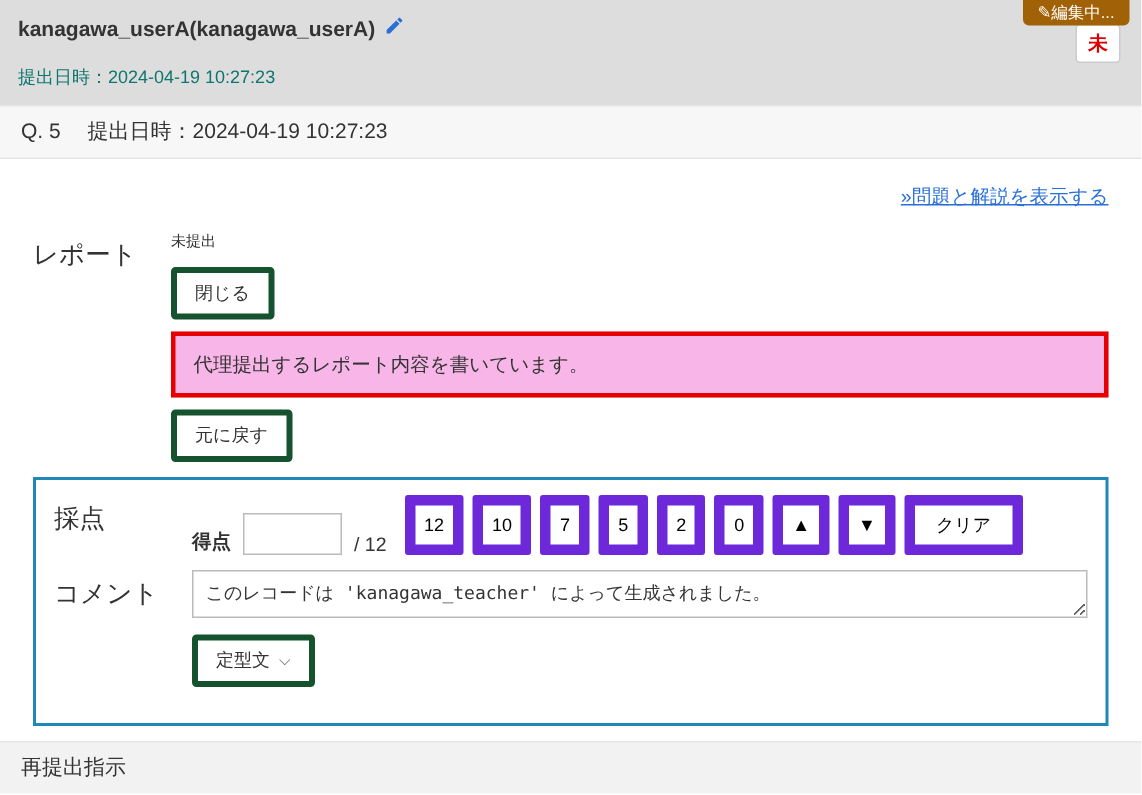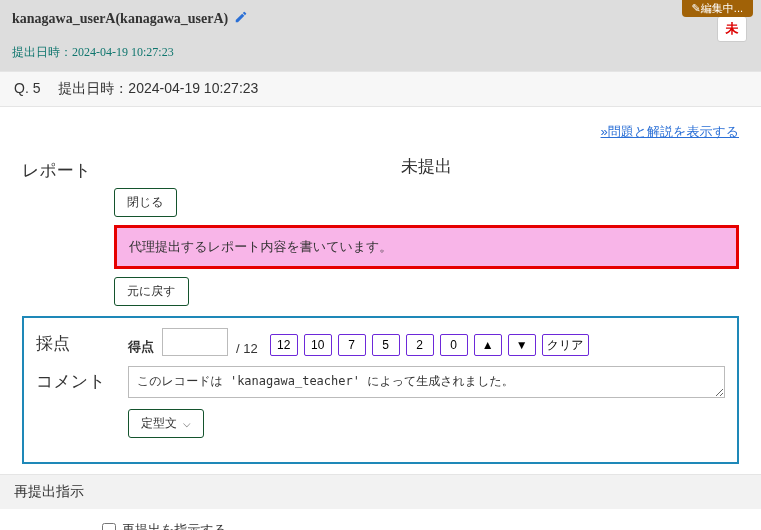--- a/index.html
+++ b/index.html
@@ -1,39 +1,39 @@
 <!DOCTYPE html>
 <html><head>
   <meta charset="utf-8">
   <style>
     * { box-sizing: border-box; margin: 0; padding: 0; }
     body { font-family: "Meiryo", "Hiragino Sans", sans-serif; font-size: 13px; color: #333; background: #fff; }
     .container { width: 761px; position: relative; }
     .edit-indicator { position: absolute; top: 0; right: 8px; background: #a16207; color: #fff; font-size: 11px; padding: 1px 10px; border-radius: 0 0 4px 4px; z-index: 10; }
-    .header { background: #ddd; padding: 10px 12px; position: relative; font-family: Liberation Serif, serif; }
+    .header { background: #ddd; padding: 10px 12px; position: relative; }
     .header-title { font-weight: bold; font-size: 14px; color: #333; display: inline-flex; align-items: center; gap: 6px; }
     .edit-icon { color: #2a6fd6; font-size: 14px; }
     .header-subtitle { font-size: 12px; color: #0f766e; margin-top: 16px; }
     .status-badge { position: absolute; right: 14px; top: 16px; width: 30px; height: 26px; background: #fff; border: 1px solid #ccc; border-radius: 3px; display: flex; align-items: center; justify-content: center; color: #d00; font-size: 13px; font-weight: bold; }
     .qbar { background: #f7f7f7; border-top: 1px solid #e5e5e5; border-bottom: 1px solid #e5e5e5; padding: 8px 14px; font-size: 14px; color: #333; }
     .content { padding: 10px 22px 20px 22px; }
     .link-row { text-align: right; padding: 6px 0 14px 0; }
     .link-row a { color: #2a6fd6; text-decoration: underline; font-size: 13px; }
     .row { display: flex; align-items: flex-start; margin-bottom: 10px; }
     .row-label { width: 92px; font-size: 17px; color: #333; padding-top: 4px; }
     .row-body { flex: 1; }
-    .status-text { font-size: 17px; margin-bottom: 10px; text-align: center; }
-    .btn { display: inline-block; background: #fff; border: 1px solid #14532d; border-radius: 3px; padding: 5px 12px; font-size: 12px; cursor: pointer; color: #333; }
+    .status-text { font-size: 10px; margin-bottom: 10px; }
+    .btn { display: inline-block; background: #fff; border: 4px solid #14532d; border-radius: 3px; padding: 5px 12px; font-size: 12px; cursor: pointer; color: #333; }
     .report-area { border: 3px solid #e60000; background: #f8b5e8; padding: 10px 12px; margin: 8px 0; color: #333; font-size: 13px; min-height: 44px; }
     .grading-box { border: 2px solid #1e88b8; padding: 10px 12px 14px 12px; margin-top: 8px; }
     .score-line { display: flex; align-items: flex-end; gap: 6px; flex-wrap: wrap; }
     .score-label { font-weight: bold; font-size: 13px; margin-right: 2px; }
     .score-input { border: 1px solid #bbb; height: 28px; width: 66px; padding: 0 6px; font-size: 13px; }
     .max-score { font-size: 13px; margin-left: 2px; margin-right: 6px; }
-    .num-btn { border: 1px solid #6d28d9; background: #fff; min-width: 28px; height: 22px; padding: 0 6px; font-size: 12px; cursor: pointer; border-radius: 2px; }
+    .num-btn { border: 7px solid #6d28d9; background: #fff; min-width: 28px; height: 40px; padding: 0 6px; font-size: 12px; cursor: pointer; border-radius: 2px; }
     .comment-ta { width: 100%; border: 1px solid #bbb; padding: 6px 8px; font-size: 12px; color: #333; resize: vertical; height: 32px; }
     .template-btn { margin-top: 8px; display: inline-flex; align-items: center; gap: 6px; }
     .chevron { font-size: 10px; color: #666; }
     .section-title { background: #f2f2f2; padding: 8px 14px; font-size: 14px; color: #333; margin: 10px -22px 12px -22px; border-top: 1px solid #e5e5e5; }
     .checkbox-row { display: flex; align-items: center; gap: 6px; margin-left: 80px; margin-bottom: 24px; }
     .checkbox-row input { width: 14px; height: 14px; }
   </style>
 </head>
 <body>
 
@@ -84,21 +84,21 @@
             <input class="score-input" type="text" value="" style="">
             <span class="max-score">/ 12</span>
             <button class="num-btn">12</button>
             <button class="num-btn">10</button>
             <button class="num-btn">7</button>
             <button class="num-btn">5</button>
             <button class="num-btn">2</button>
             <button class="num-btn">0</button>
             <button class="num-btn">▲</button>
             <button class="num-btn">▼</button>
-            <button class="num-btn" style="padding:0 4px">クリア</button>
+            <button class="num-btn" style="padding:0 14px">クリア</button>
           </div>
         </div>
       </div>
 
       <div class="row" style="margin-top:10px">
         <div class="row-label">コメント</div>
         <div class="row-body">
           <textarea class="comment-ta" style="">このレコードは 'kanagawa_teacher' によって生成されました。</textarea>
           <button class="btn template-btn">
             <span>定型文</span>

